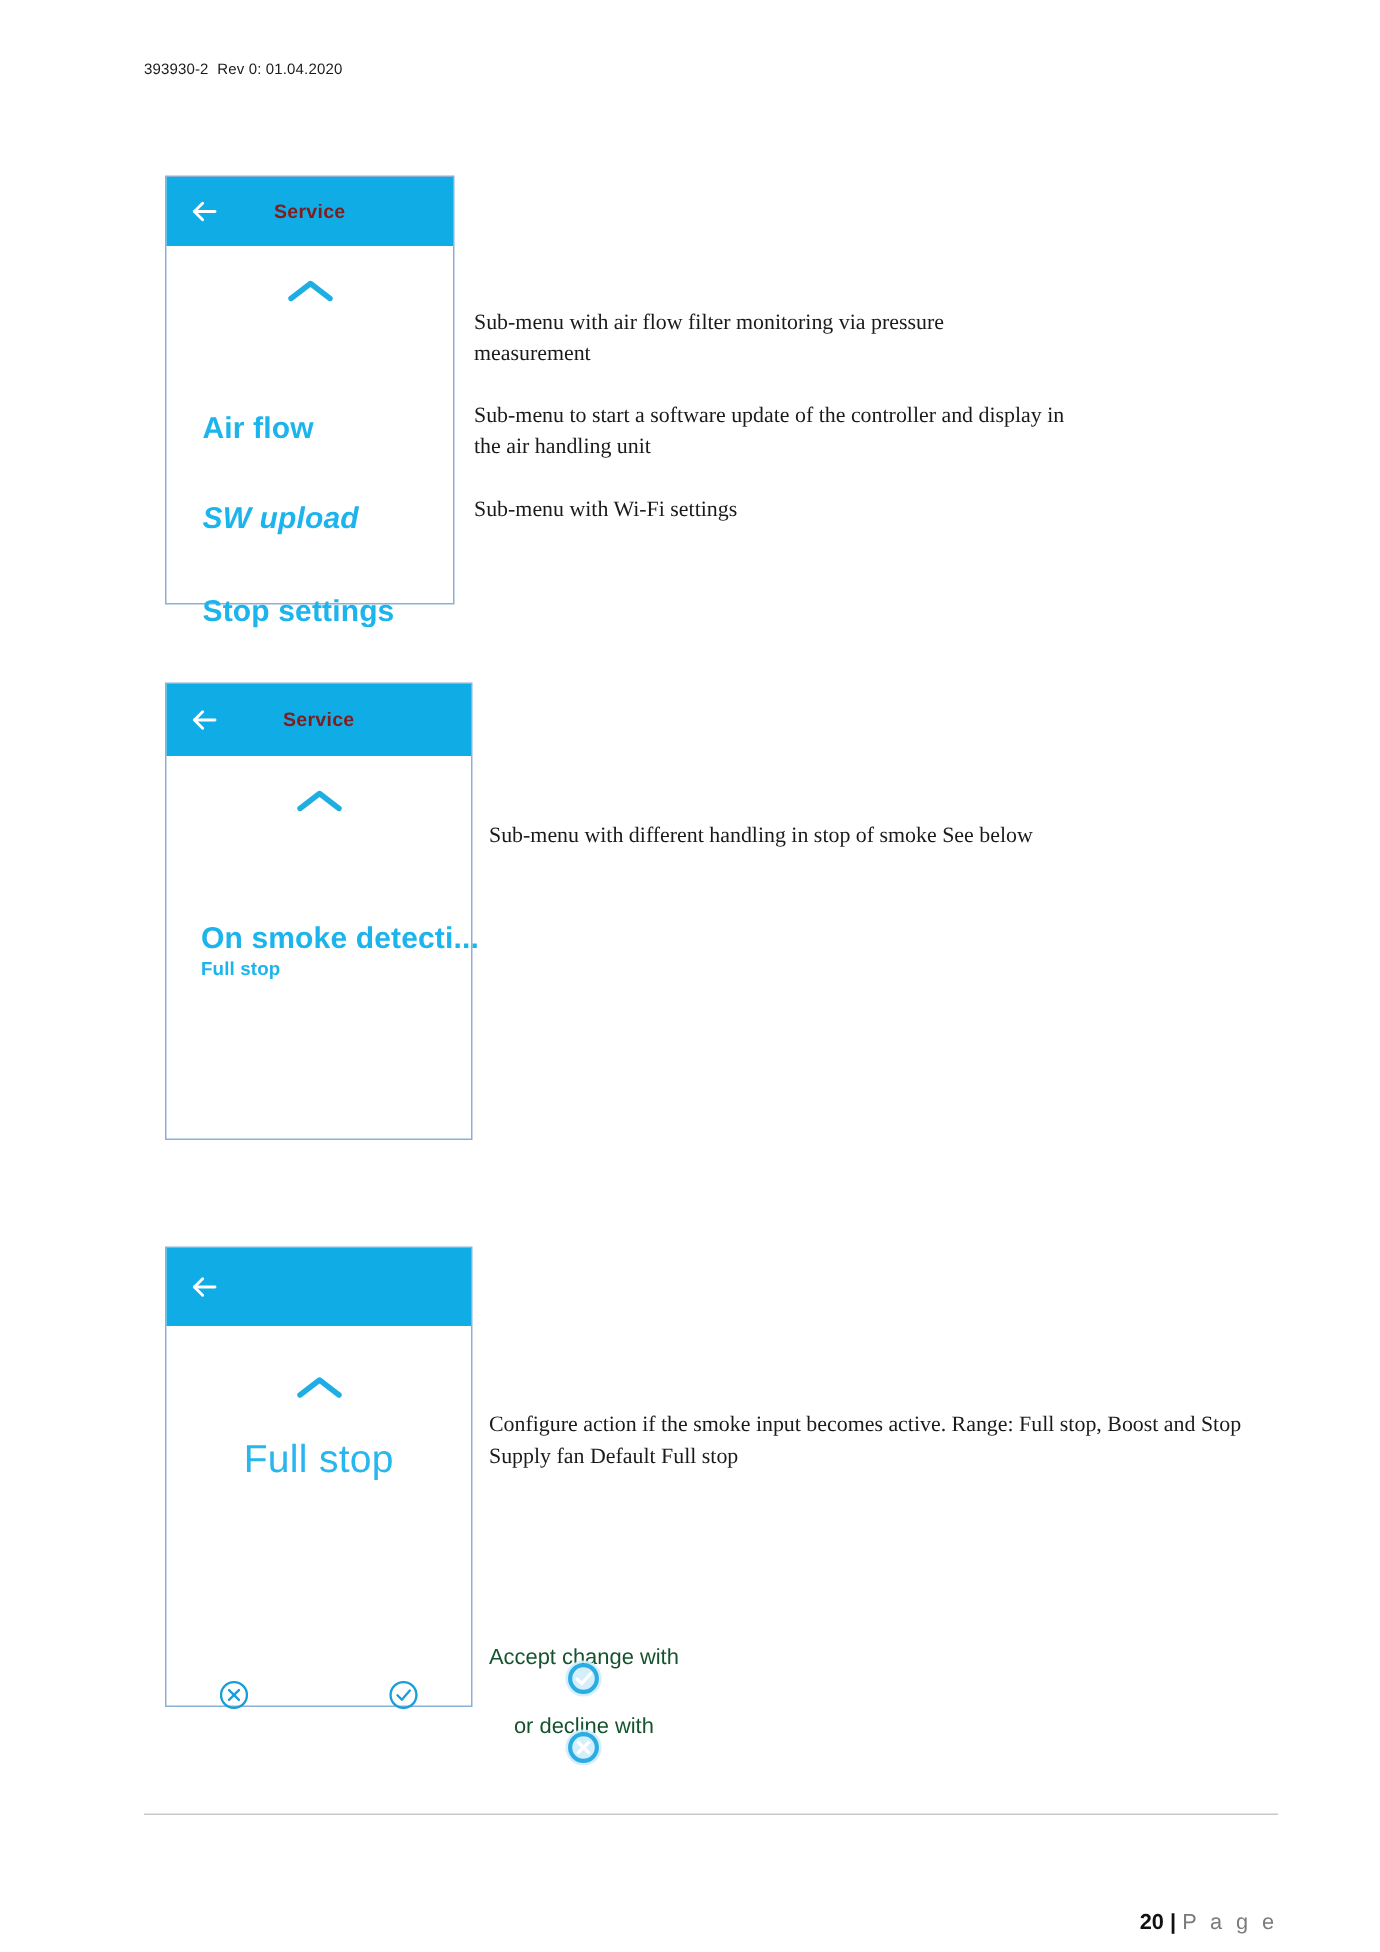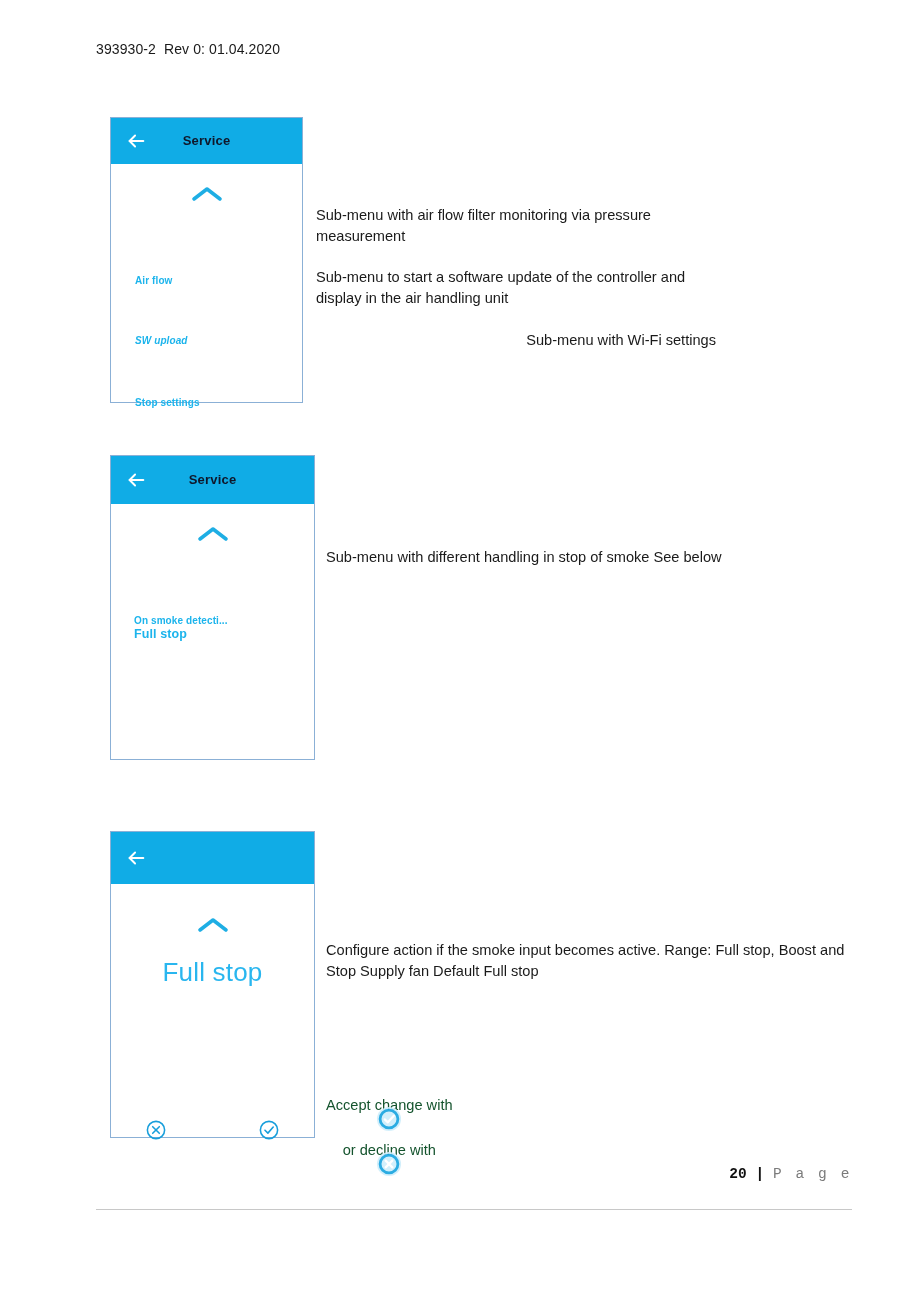--- a/index.html
+++ b/index.html
@@ -14,21 +14,21 @@
     font-family: "Liberation Sans", sans-serif;
     color: #000000;
     overflow: hidden;
   }
 
   
   .doc-header {
     position: absolute;
     left: 96px;
     top: 41px;
-    font-size: 14px;
+    font-size: 10px;
     letter-spacing: 0.1px;
     color: #1a1a1a;
     white-space: pre;
   }
 
   
   .device-card {
     position: absolute;
     background: #ffffff;
     border: 1px solid #8bb0d6;
@@ -46,41 +46,41 @@
     left: 14px;
     top: 50%;
     transform: translateY(-50%);
     width: 22px;
     height: 22px;
     display: block;
   }
   .card-title {
     width: 100%;
     text-align: center;
-    color: #0f172a;
+    color: #7f1d1d;
     font-weight: bold;
     font-size: 13px;
     line-height: 1.22;
     letter-spacing: 0.2px;
     padding: 0 34px;
     box-sizing: border-box;
   }
   .card-body {
     position: relative;
     width: 100%;
     box-sizing: border-box;
   }
   .chevron-up {
     display: block;
     margin: 0 auto;
   }
   .menu-item {
     color: #1cb4ec;
     font-weight: bold;
-    font-size: 10px;
+    font-size: 20px;
     letter-spacing: 0.1px;
     white-space: nowrap;
   }
   .menu-sub {
     color: #1cb4ec;
     font-weight: bold;
     font-size: 12.5px;
     letter-spacing: 0.1px;
     margin-top: 1px;
     white-space: nowrap;
@@ -99,20 +99,21 @@
     justify-content: space-between;
     box-sizing: border-box;
   }
 
   
   .desc {
     position: absolute;
     font-size: 14.6px;
     line-height: 1.45;
     color: #1a1a1a;
+    font-family: Liberation Serif, serif;
   }
 
   
   .note-line {
     position: absolute;
     display: flex;
     align-items: center;
     font-size: 14.6px;
     color: #14532d;
     white-space: nowrap;
@@ -131,24 +132,23 @@
     position: absolute;
     left: 96px;
     top: 1209px;
     width: 756px;
     height: 1px;
     background: #c8c8c8;
   }
   .footer-text {
     position: absolute;
     right: 68px;
-    top: 1166px;
+    top: 1274px;
     font-size: 14.5px;
     color: #7b7b7b;
-    font-family: Liberation Mono, monospace;
   }
   .footer-num {
     color: #111111;
     font-weight: bold;
   }
   .footer-sep {
     color: #111111;
     font-weight: bold;
   }
   .footer-page {
@@ -184,21 +184,21 @@
     <div class="menu-item" style="position:absolute; left:24px; top:149px;font-style:italic;">SW upload</div>
 
     <div class="menu-item" style="position:absolute; left:24px; top:211px;">Stop settings</div>
   </div>
 </div>
 
 <div class="desc" style="left:316px; top:205px; width:380px;">Sub-menu with air flow filter monitoring via pressure measurement</div>
 
 <div class="desc" style="left:316px; top:267px; width:412px;">Sub-menu to start a software update of the controller and display in the air handling unit</div>
 
-<div class="desc" style="left:316px; top:330px; width:400px;text-align:right;">Sub-menu with Wi-Fi settings</div>
+<div class="desc" style="left:316px; top:330px; width:400px;">Sub-menu with Wi-Fi settings</div>
 
 <div class="device-card" style="left:110px; top:455px; width:205px; height:305px;">
 
   <div class="card-bar" style="height:48px;">
     <span class="back-arrow">
       <svg viewBox="0 0 24 24" width="22" height="22" fill="none" stroke="#ffffff" stroke-width="2.1" stroke-linecap="round" stroke-linejoin="round">
         <line x1="20" y1="12" x2="5" y2="12"></line>
         <polyline points="11,6 5,12 11,18"></polyline>
       </svg>
     </span>

